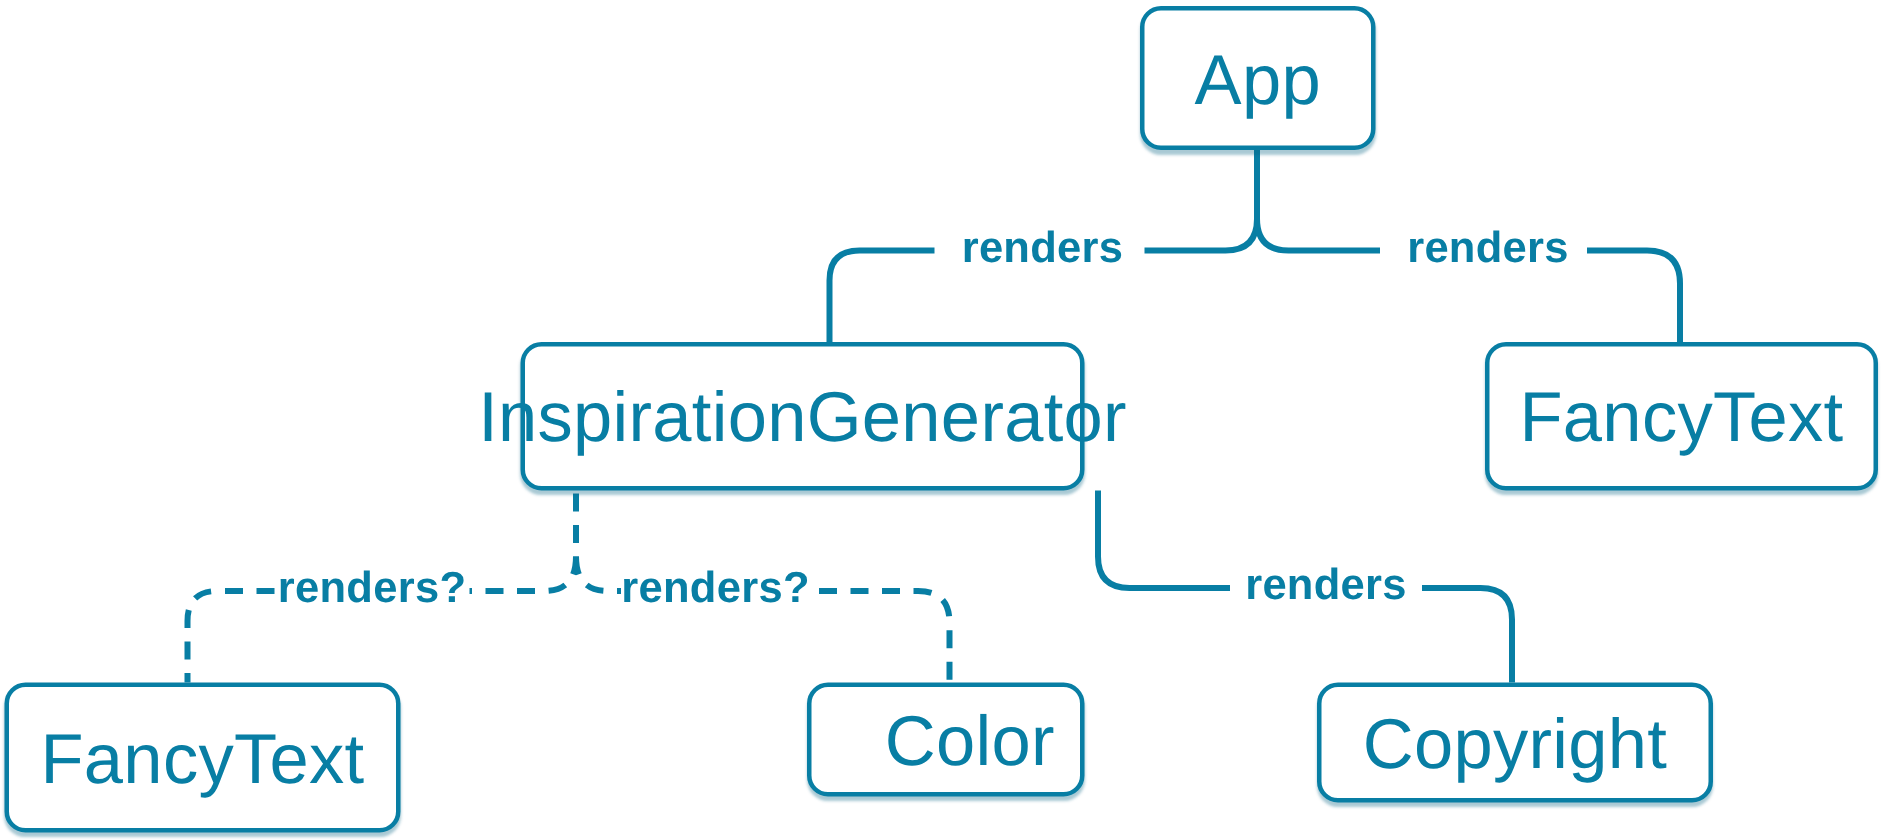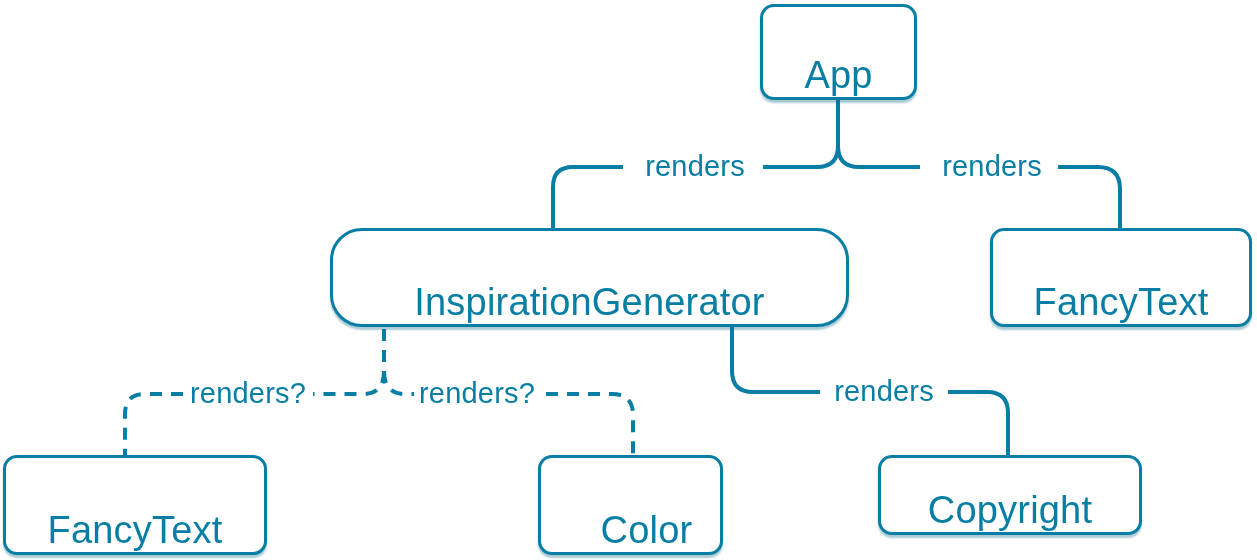--- a/index.html
+++ b/index.html
@@ -11,36 +11,36 @@
   }
   .stage { position: absolute; inset: 0; width: 1257px; height: 560px; }
   svg.wires { position: absolute; left: 0; top: 0; width: 1257px; height: 560px; }
   svg.wires path {
     fill: none; stroke: var(--accent); stroke-width: 4;
   }
   svg.wires path.dashed { stroke-dasharray: 12 9; }
   .node {
     position: absolute; background: var(--node-fill);
     border: 3px solid var(--accent); border-radius: 14px;
-    display: flex; align-items: flex-end; justify-content: center;
-    color: var(--accent); font-size: 38px; font-weight: 500;
+    display: flex; align-items: center; justify-content: center;
+    color: var(--accent); font-size: 47px; font-weight: 500;
     letter-spacing: 0.2px;
     box-shadow: 0 3px 2px rgba(8, 100, 132, 0.35);
   }
   .edge-label {
     position: absolute; transform: translate(-50%, -50%);
-    color: var(--accent); font-size: 29px; font-weight: 400;
+    color: var(--accent); font-size: 29px; font-weight: 700;
     white-space: nowrap; letter-spacing: 0.2px;
   }
   
   .n-app        { left: 760px; top: 4px;   width: 157px; height: 96px; }
-  .n-insp       { left: 330px; top: 228px; width: 519px; height: 99px; border-radius: 32px; }
+  .n-insp       { left: 347px; top: 228px; width: 376px; height: 99px; }
   .n-fancy-top  { left: 990px; top: 228px; width: 262px; height: 99px; }
   .n-fancy-bot  { left: 3px;   top: 455px; width: 264px; height: 100px; }
-  .n-color      { left: 538px; top: 455px; width: 185px; height: 100px; padding-left: 32px; }
+  .n-color      { left: 538px; top: 455px; width: 185px; height: 76px; padding-left: 32px; }
   .n-copyright  { left: 878px; top: 455px; width: 264px; height: 80px; }
   
   .l-renders-1  { left: 695px;  top: 166px; }
   .l-renders-2  { left: 992px;  top: 166px; }
   .l-renders-q1 { left: 248px;  top: 393px; }
   .l-renders-q2 { left: 477px;  top: 393px; }
   .l-renders-3  { left: 884px;  top: 391px; }
 </style>
 </head>
 <body>

